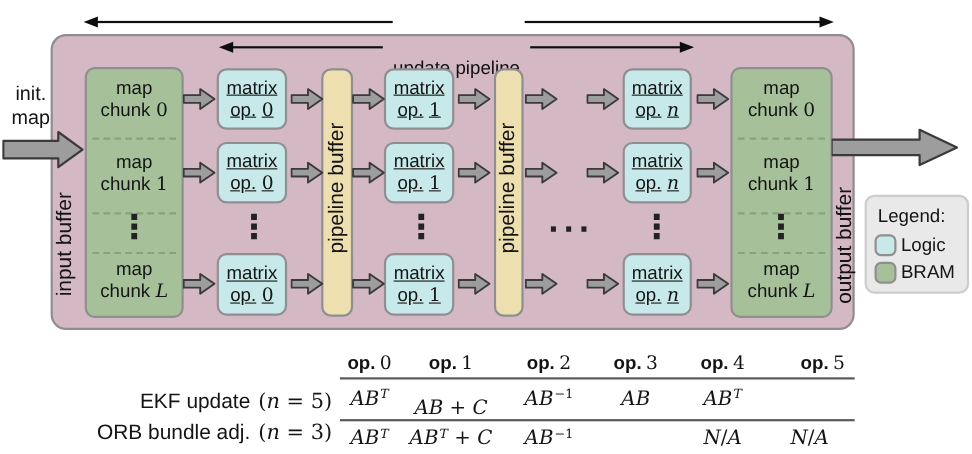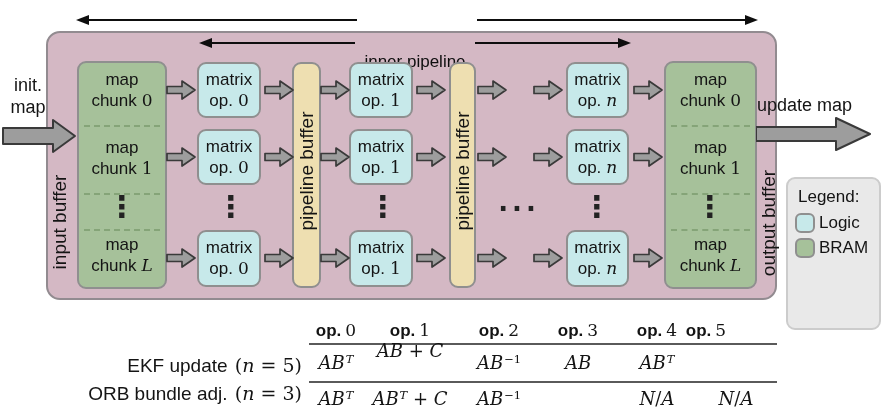--- a/index.html
+++ b/index.html
@@ -16,21 +16,21 @@
   .pipe-arrow .lbl{padding:0 9px;font-size:17px;white-space:nowrap;color:#0e0e0e;margin-top:37px;}
 
   
   #fpga{position:absolute;left:46px;top:31px;width:731px;height:269px;background:#d4b8c4;
         border:2px solid #928b90;border-radius:14px;box-sizing:border-box;}
   #fpga-label{position:absolute;left:56px;top:35px;font-size:22px;font-weight:bold;letter-spacing:.5px;}
 
   
   .box{position:absolute;box-sizing:border-box;border:2px solid #8f8f8f;border-radius:9px;}
   .bram{background:#a6c19a;}
-  .logic{background:#c7e9ea;}
+  .logic{background:#c7e9ea;text-decoration:underline;}
   .reg{background:#eedfb1;}
   .mbox{display:flex;flex-direction:column;justify-content:center;align-items:center;
         font-size:17px;line-height:20px;text-align:center;}
   .chunk-row{position:absolute;left:0;right:0;text-align:center;font-size:17px;line-height:20px;}
   .dash{position:absolute;left:5px;right:5px;border-top:2px dashed #85a478;}
 
   
   .math .mi, .mi{font-family:"DejaVu Serif",serif;font-style:italic;}
   .math .mn, .mn{font-family:"DejaVu Serif",serif;font-style:normal;}
   .math sup{font-size:64%;vertical-align:baseline;position:relative;top:-0.55em;margin-left:1px;}
@@ -49,21 +49,21 @@
          font-family:"DejaVu Sans",sans-serif;font-size:30px;line-height:32px;font-weight:bold;color:#222;}
   .hdots{position:absolute;left:494px;top:196px;width:50px;text-align:center;
          font-family:"DejaVu Sans",sans-serif;font-size:26px;line-height:26px;font-weight:bold;
          letter-spacing:4px;color:#222;}
 
   
   #init-map{position:absolute;left:2px;top:74px;width:52px;text-align:center;font-size:18px;line-height:22px;}
   #update-map{position:absolute;left:757px;top:95px;font-size:18px;white-space:nowrap;}
 
   
-  #legend{position:absolute;left:786px;top:177px;width:95px;height:153px;box-sizing:border-box;
+  #legend{position:absolute;left:786px;top:177px;width:95px;height:90px;box-sizing:border-box;
           background:#e9e9e9;border:2px solid #cccccc;border-radius:9px;padding:6px 7px;}
   #legend .title{font-size:17px;margin:2px 0 6px 3px;}
   .leg-item{display:flex;align-items:center;gap:4px;margin-bottom:5px;}
   .swatch{width:20px;height:20px;border:2px solid #8f8f8f;border-radius:6px;box-sizing:border-box;flex:0 0 auto;}
   .leg-item .name{font-size:17px;}
 
   
   .thead-cell{position:absolute;top:320px;transform:translateX(-50%);white-space:nowrap;
               font-size:17px;font-weight:bold;}
   .thead-cell .hnum{font-family:"DejaVu Serif",serif;font-weight:normal;margin-left:4px;}
@@ -83,21 +83,21 @@
     <div class="lbl">outer pipeline</div>
     <div class="seg"></div>
     <div class="head-r"></div>
   </div>
 
   <div id="fpga"></div>
 
   <div class="pipe-arrow" style="left:199px;top:35px;width:432px;height:16px">
     <div class="head-l"></div>
     <div class="seg"></div>
-    <div class="lbl">inner pipeline</div>
+    <div class="lbl">update pipeline</div>
     <div class="seg"></div>
     <div class="head-r"></div>
   </div>
 
   <div id="init-map">
     <div>init.</div>
     <div>map</div>
   </div>
   <svg class="barrow" style="left:2px;top:118px" width="75" height="36" viewBox="0 0 75 36">
     <polygon points="1,10 51,10 51,2 73,18 51,34 51,26 1,26" fill="#9d9d9d" stroke="#3a3a3a" stroke-width="2" stroke-linejoin="round"></polygon>
@@ -179,21 +179,20 @@
     </div>
     <div class="dash" style="top:130px"></div>
     <div class="dash" style="top:166px"></div>
     <div class="chunk-row" style="top:172px">
       <div>map</div>
       <div><span>chunk</span><span class="math inline-math mi"><span class="mi">L</span></span></div>
     </div>
   </div>
   <div class="vlabel" style="left:693px;top:212px">output buffer</div>
 
-  <div id="update-map">update map</div>
   <svg class="barrow" style="left:756px;top:116px" width="116" height="36" viewBox="0 0 116 36">
     <polygon points="0,11 80,11 80,2 114,18 80,34 80,25 0,25" fill="#9d9d9d" stroke="#3a3a3a" stroke-width="2" stroke-linejoin="round"></polygon>
   </svg>
 
   <svg class="sarrow" style="left:166px;top:78px" viewBox="0 0 31 24">
       <polygon points="1,8.5 16,8.5 16,3 29,12 16,21 16,15.5 1,15.5" fill="#9d9d9d" stroke="#3a3a3a" stroke-width="1.7" stroke-linejoin="round"></polygon>
     </svg>
   <svg class="sarrow" style="left:264px;top:78px" viewBox="0 0 31 24">
       <polygon points="1,8.5 16,8.5 16,3 29,12 16,21 16,15.5 1,15.5" fill="#9d9d9d" stroke="#3a3a3a" stroke-width="1.7" stroke-linejoin="round"></polygon>
     </svg>
@@ -274,27 +273,27 @@
       <div class="swatch" style="background:#a6c19a"></div>
       <div class="name">BRAM</div>
     </div>
   </div>
 
   <div class="thead-cell" style="left:336px"><span>op.</span><span class="hnum">0</span></div>
   <div class="thead-cell" style="left:410px"><span>op.</span><span class="hnum">1</span></div>
   <div class="thead-cell" style="left:499px"><span>op.</span><span class="hnum">2</span></div>
   <div class="thead-cell" style="left:578px"><span>op.</span><span class="hnum">3</span></div>
   <div class="thead-cell" style="left:657px"><span>op.</span><span class="hnum">4</span></div>
-  <div class="thead-cell" style="left:706px"><span>op.</span><span class="hnum">5</span></div>
+  <div class="thead-cell" style="left:748px"><span>op.</span><span class="hnum">5</span></div>
 
   <div class="trule" style="left:309px;top:343px;width:468px"></div>
 
   <div class="trow-label" style="top:354px"><span>EKF update </span><span class="math lblmath"><span class="mn">(</span><span class="mi">n</span><span class="mn"> = 5)</span></span></div>
   <div class="tcell math" style="left:336px;top:352px"><span class="mi">AB</span><sup><span class="mi">T</span></sup></div>
-  <div class="tcell math" style="left:410px;top:340px"><span class="mi">AB</span><span class="mn"> + </span><span class="mi">C</span></div>
+  <div class="tcell math" style="left:410px;top:360px"><span class="mi">AB</span><span class="mn"> + </span><span class="mi">C</span></div>
   <div class="tcell math" style="left:499px;top:352px"><span class="mi">AB</span><sup><span class="mn">−1</span></sup></div>
   <div class="tcell math" style="left:578px;top:352px"><span class="mi">AB</span></div>
   <div class="tcell math" style="left:657px;top:352px"><span class="mi">AB</span><sup><span class="mi">T</span></sup></div>
 
   <div class="trule" style="left:309px;top:381px;width:468px"></div>
 
   <div class="trow-label" style="top:382px"><span>ORB bundle adj. </span><span class="math lblmath"><span class="mn">(</span><span class="mi">n</span><span class="mn"> = 3)</span></span></div>
   <div class="tcell math" style="left:336px;top:388px"><span class="mi">AB</span><sup><span class="mi">T</span></sup></div>
   <div class="tcell math" style="left:410px;top:388px"><span class="mi">AB</span><sup><span class="mi">T</span></sup><span class="mn"> + </span><span class="mi">C</span></div>
   <div class="tcell math" style="left:499px;top:388px"><span class="mi">AB</span><sup><span class="mn">−1</span></sup></div>

